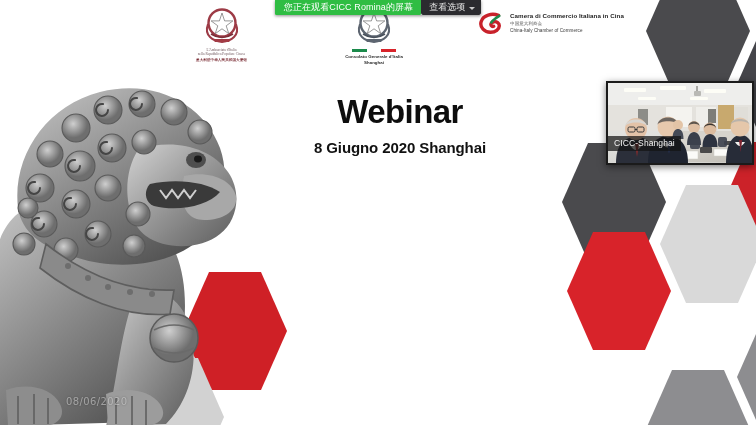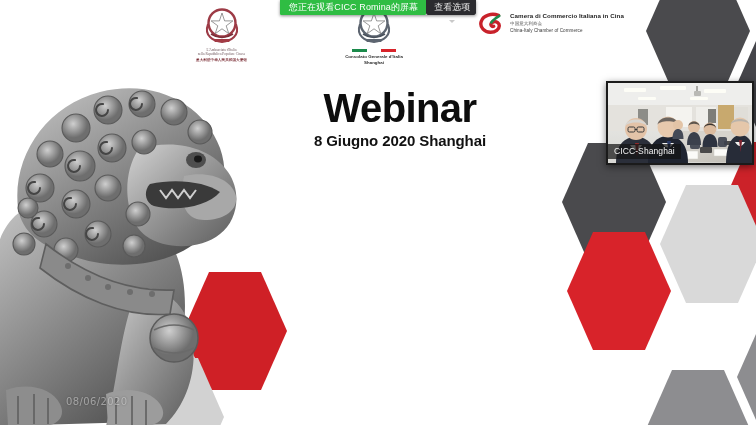--- a/index.html
+++ b/index.html
@@ -38,21 +38,20 @@
   }
   #view-options{
     background:#2b2b2f;
     color:#e6e6e6;
     font-size:9px;
     line-height:15px;
     padding:0 6px 0 8px;
     display:flex;align-items:center;gap:4px;
     white-space:nowrap;
     border-radius:0 0 2px 2px;
-    flex-direction:column;
   }
   #view-options .chev{
     display:inline-block;
     width:0;height:0;
     border-left:3px solid transparent;
     border-right:3px solid transparent;
     border-top:3.5px solid #c9c9c9;
     margin-top:1px;
   }
 
@@ -145,26 +144,26 @@
   .cicc-l3{font-size:4.6px;color:#3c3c3c;margin-top:.5px;letter-spacing:.05px;}
 
   
   #text-col{
     position:absolute;
     left:196px;right:152px;top:84px;
     z-index:15;
     text-align:center;
   }
   #webinar-title{
-    font-size:40px;
+    font-size:33px;
     font-weight:bold;
     color:#0d0d0d;
     letter-spacing:-.6px;
     line-height:1;
-    margin:4px;
+    margin:11px;
   }
   #webinar-date{
     margin-top:4px;
     font-size:15px;
     font-weight:bold;
     color:#111111;
     letter-spacing:-.1px;
   }
   #webinar-subject{
     margin-top:17px;
@@ -183,21 +182,21 @@
     width:144px;height:80px;
     z-index:40;
     background:#1a1a1a;
     border:2px solid #1b1b1b;
     box-shadow:0 2px 7px rgba(0,0,0,.5);
     overflow:hidden;
   }
   #video-inner{position:absolute;inset:0;overflow:hidden;background:#8e9095;}
   #video-name{
     position:absolute;
-    left:0;bottom:4px;
+    left:0;bottom:12px;
     background:rgba(20,20,20,.72);
     color:#f2f2f2;
     font-size:8.5px;
     line-height:12px;
     padding:1px 6px 2px 6px;
     letter-spacing:.1px;
     z-index:3;
     white-space:nowrap;
   }
 </style>

